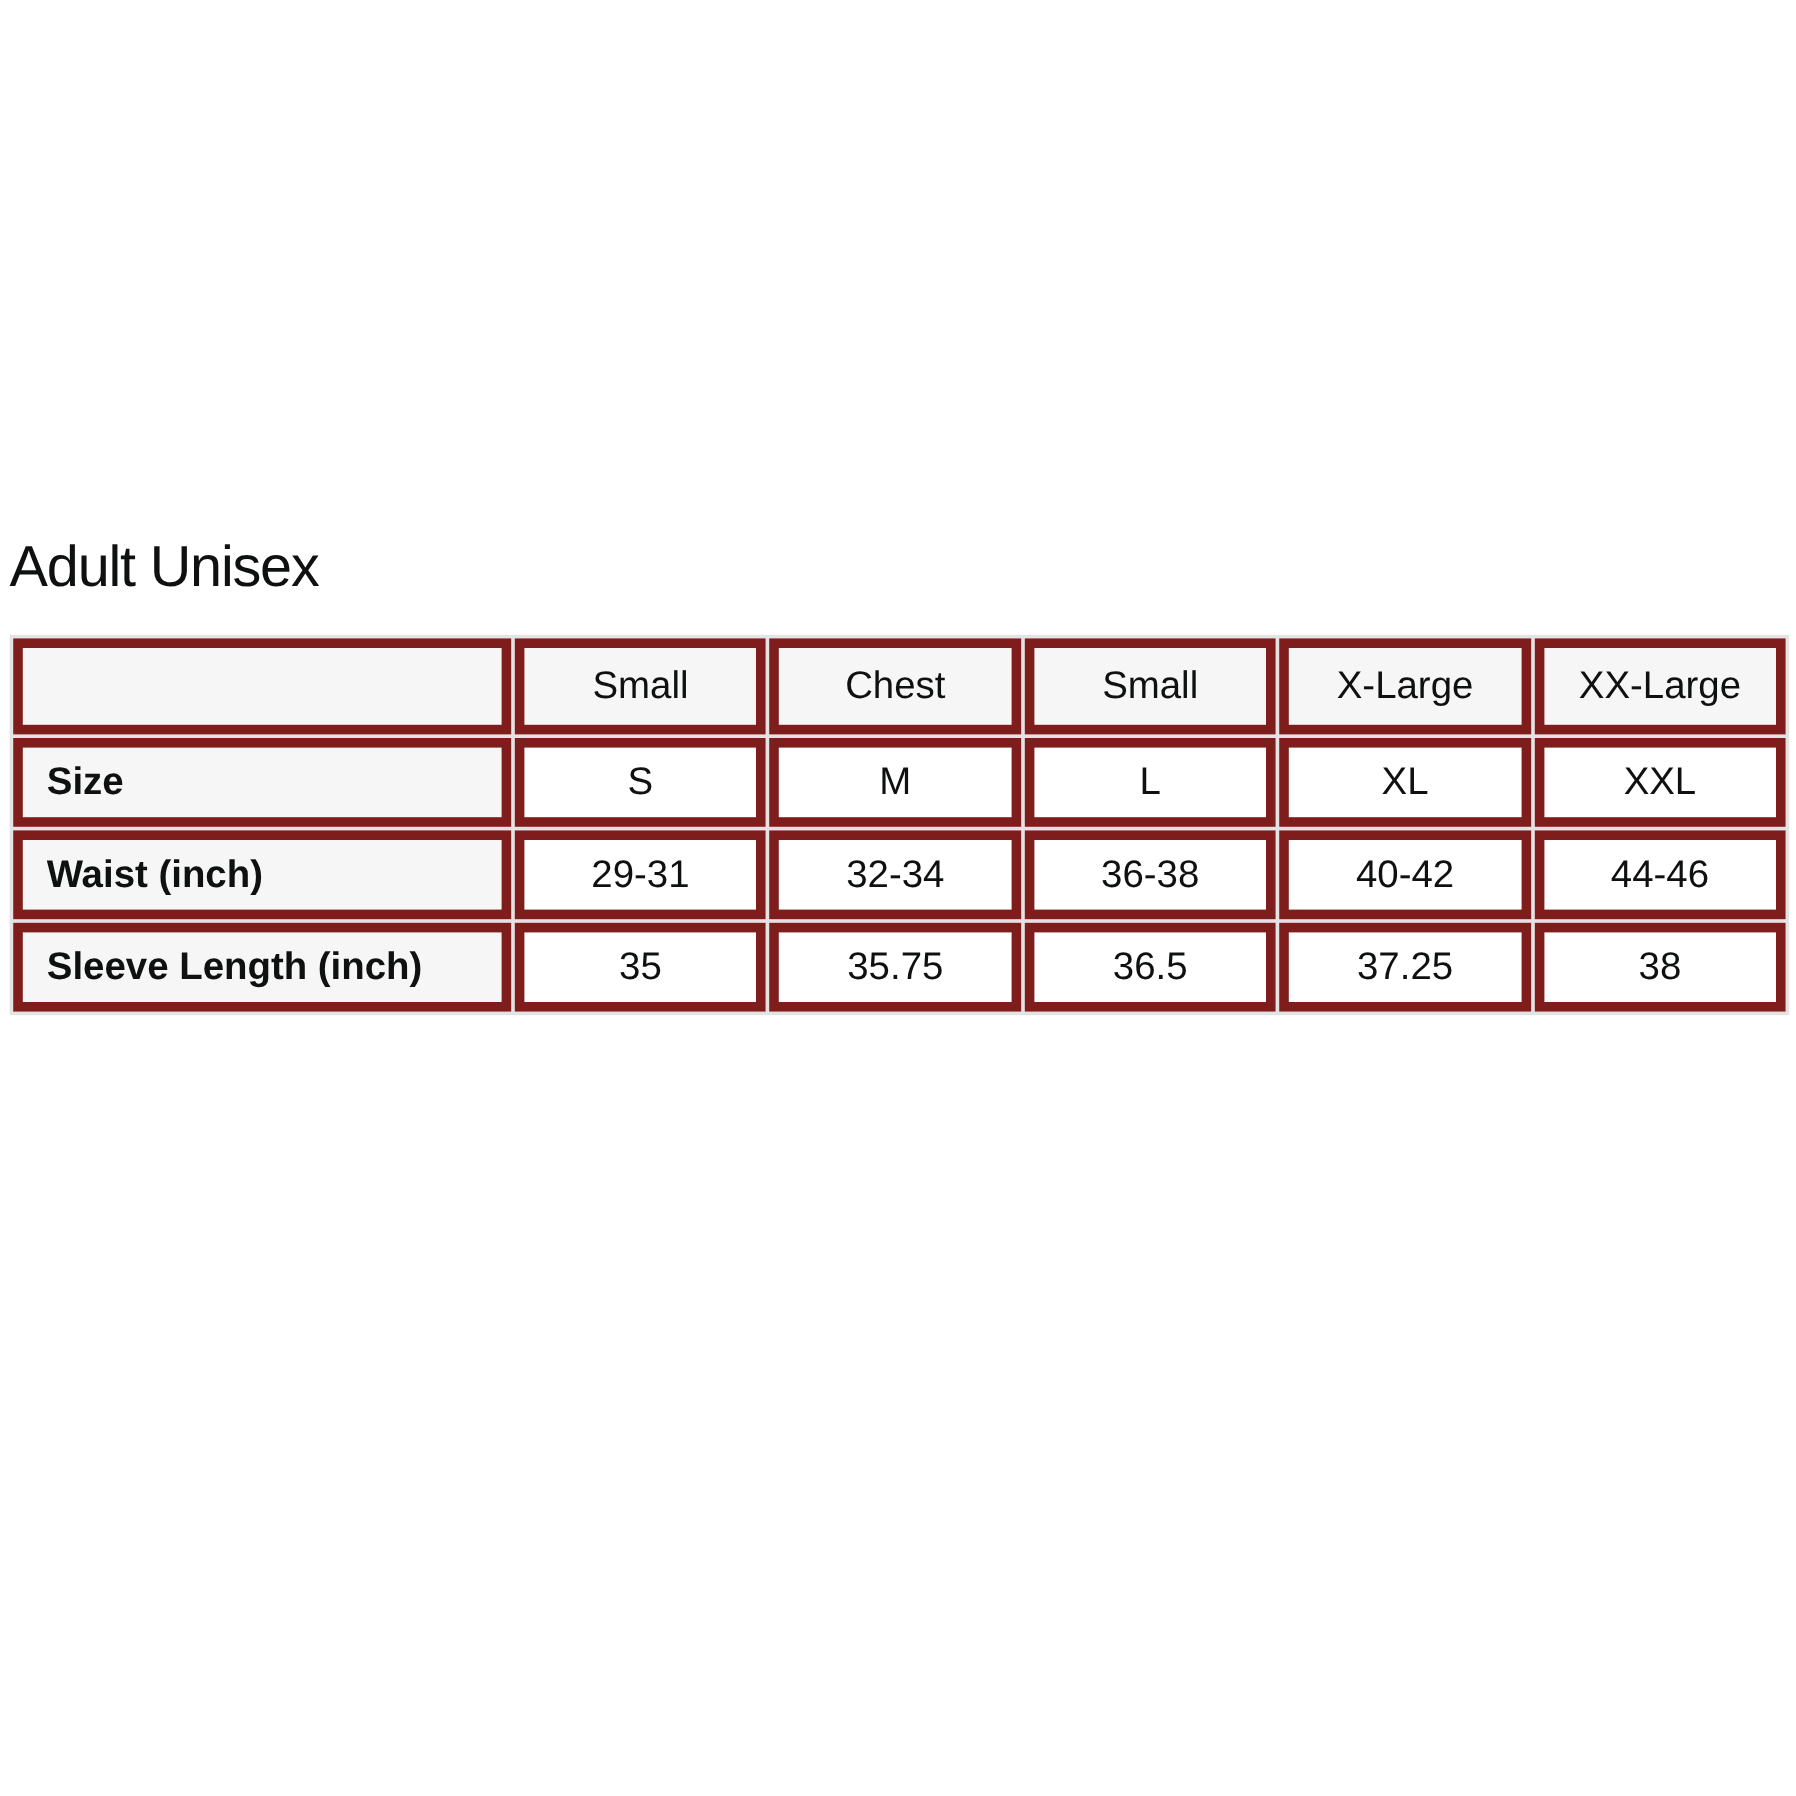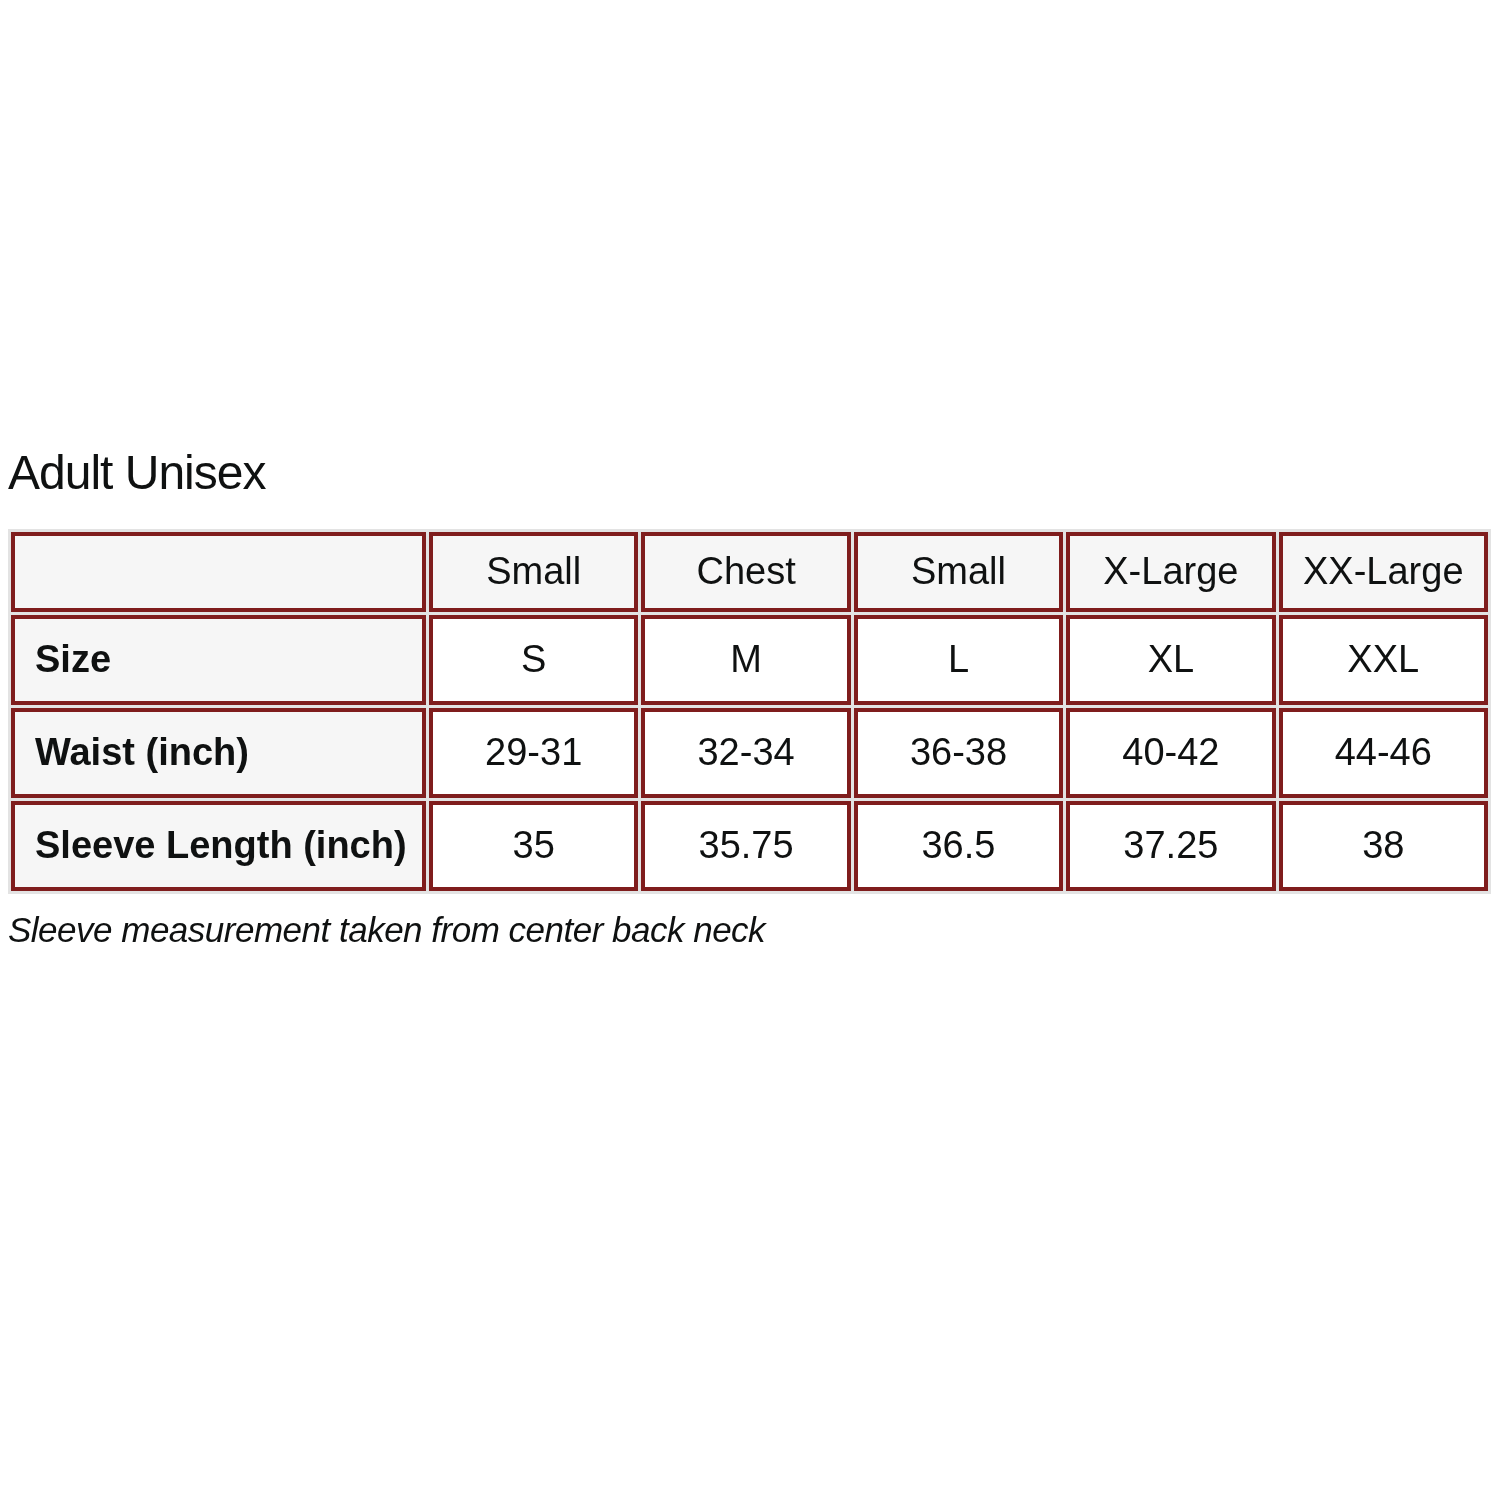--- a/index.html
+++ b/index.html
@@ -33,35 +33,35 @@
     margin-top: 27px;
     width: 1483px;
     table-layout: fixed;
     border-collapse: separate;
     border-spacing: 3px;
     background: #e3e3e3; 
   }
   table.size-chart col.label-col { width: 415px; }
   table.size-chart th,
   table.size-chart td {
-    border: 4px solid #7f1d1d;
-    font-size: 38px;
+    border: 8px solid #7f1d1d;
+    font-size: 32px;
     font-weight: 400;
     vertical-align: middle;
     text-align: center;
     overflow: hidden;
     white-space: nowrap;
   }
   table.size-chart thead th {
     height: 80px;
     background: #f6f6f6;
   }
   table.size-chart tbody th,
   table.size-chart tbody td {
-    height: 90px;
+    height: 74px;
     margin-top: 41px;
   }
   table.size-chart tbody th.row-label {
     background: #f6f6f6;
     text-align: left;
     padding-left: 20px;
     font-weight: 700;
   }
   table.size-chart tbody td {
     background: #ffffff;
@@ -122,15 +122,14 @@
         <th class="row-label">Sleeve Length (inch)</th>
         <td>35</td>
         <td>35.75</td>
         <td>36.5</td>
         <td>37.25</td>
         <td>38</td>
       </tr>
     </tbody>
   </table>
 
-  <div class="footnote">Sleeve measurement taken from center back neck</div>
 
 </div>
 
 </body></html>

